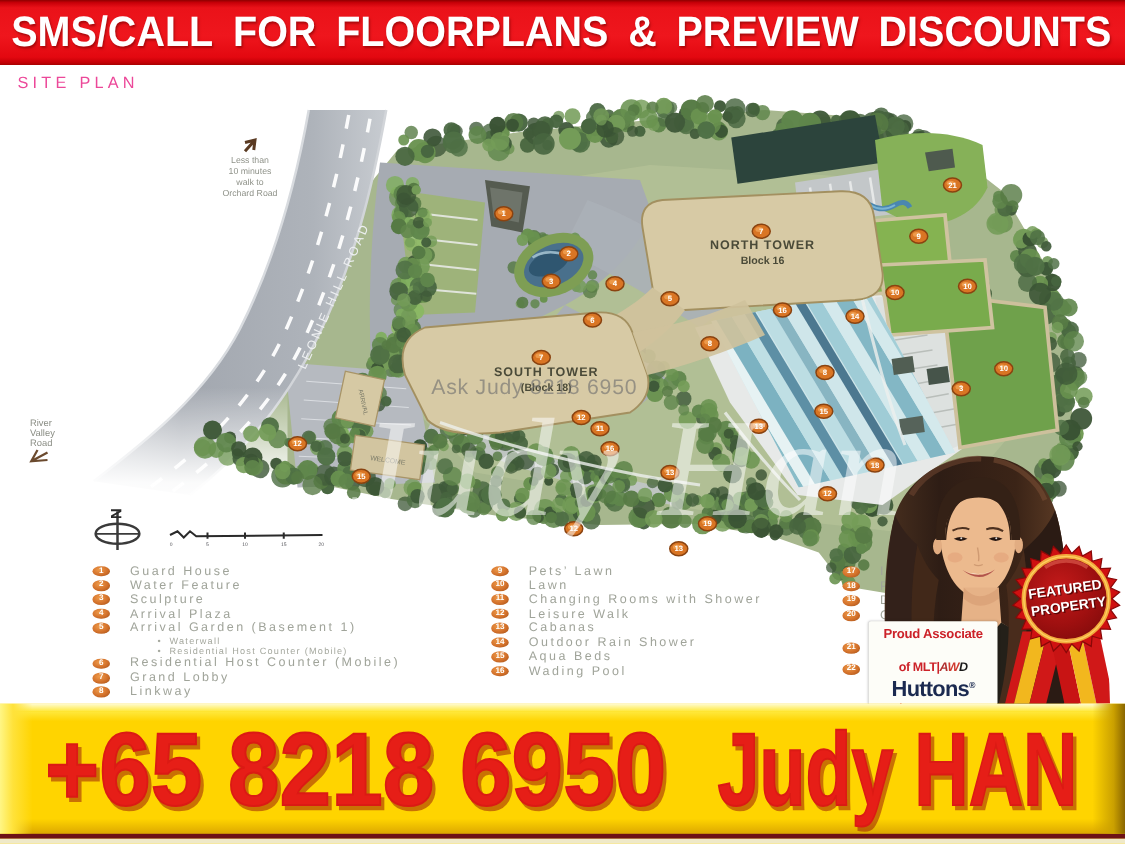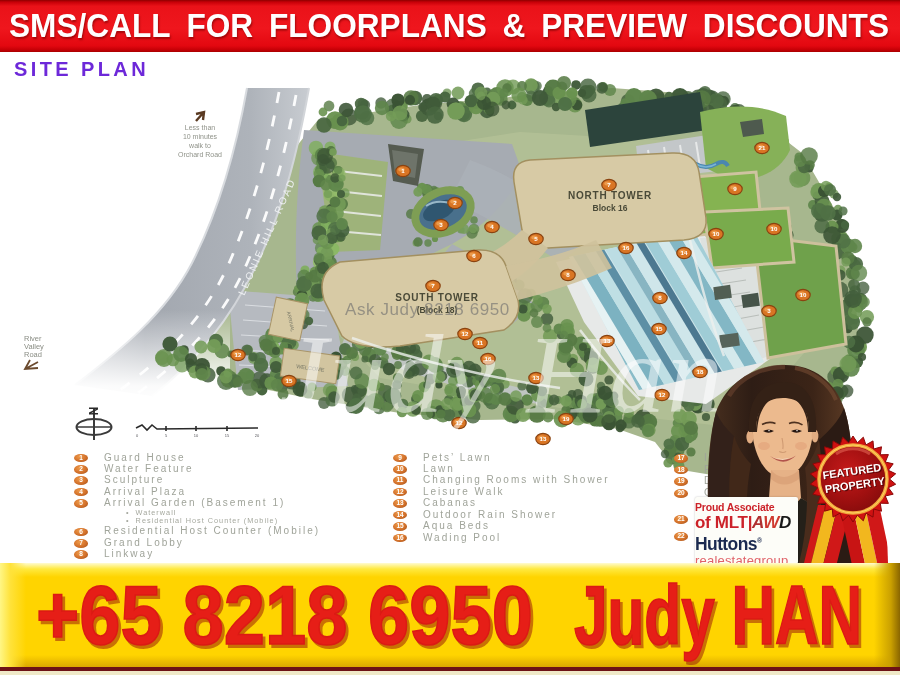--- a/index.html
+++ b/index.html
@@ -1338,23 +1338,23 @@
 
 <path d="M716,412 C707,448 707,502 711,563 L736,563 C728,522 727,474 734,436 C726,429 720,421 716,412 Z" fill="#33211a"></path>
 <path d="M844,408 C854,437 856,494 851,563 L814,563 C822,522 824,474 819,440 C829,431 839,421 844,408 Z" fill="#2b1b14"></path>
 <path d="M734,436 C727,474 728,522 736,563 L751,563 C745,532 745,494 751,464 C743,456 738,447 734,436 Z" fill="#412819"></path>
 <path d="M819,440 C824,474 822,522 814,563 L799,563 C807,532 809,494 805,468 C811,460 816,451 819,440 Z" fill="#492c1c"></path>
 
 <path d="M729,396 C740,376 766,366 785,367" stroke="#6b432e" stroke-width="4.5" fill="none" opacity="0.6"></path>
 <path d="M836,400 C830,384 812,371 795,368" stroke="#7a4e34" stroke-width="4" fill="none" opacity="0.55"></path>
 </svg>
 
-<div class="abs" style="left:695px;top:497px;width:103px;height:67px;background:#fdfdf8;border-radius:2px;box-shadow:0 0 2px rgba(0,0,0,.25)">
+<div class="abs" style="left:695px;top:497px;width:103px;height:67px;background:#fdfdf8;border-radius:2px;text-align:center;box-shadow:0 0 2px rgba(0,0,0,.25)">
 <div style="font-size:10.5px;font-weight:bold;color:#cc2229;margin-top:4px;letter-spacing:-0.2px">Proud Associate</div>
-<div style="font-size:17px;font-weight:bold;color:#cc2229;margin-top:0px;letter-spacing:-0.3px">of MLT|<span style="color:#b03030;font-style:italic">A</span><span style="color:#cf3a30;font-style:italic">W</span><span style="color:#1a1a1a;font-style:italic">D</span></div>
+<div style="font-size:10px;font-weight:bold;color:#cc2229;margin-top:16px;letter-spacing:-0.3px">of MLT|<span style="color:#b03030;font-style:italic">A</span><span style="color:#cf3a30;font-style:italic">W</span><span style="color:#1a1a1a;font-style:italic">D</span></div>
 <div style="font-size:17.5px;font-weight:bold;color:#1b2a50;letter-spacing:-0.6px;margin-top:1px">Huttons<span style="font-size:7px;vertical-align:super">®</span></div>
 <div style="font-size:13px;color:#e0636a;margin-top:-2px;letter-spacing:0.2px">realestategroup</div>
 </div>
 
 <svg class="abs" style="left:0;top:0" width="900" height="675" viewBox="0 0 900 675">
 <defs>
 <radialGradient id="rosin" cx="0.42" cy="0.38" r="0.75">
 <stop offset="0" stop-color="#c41a1a"></stop>
           <stop offset="0.55" stop-color="#a01010"></stop>
           <stop offset="1" stop-color="#7c0a0a"></stop>
@@ -1386,21 +1386,21 @@
 <text x="855" y="490" font-size="11" fill="#5a0505">PROPERTY</text>
 <text x="854" y="489" font-size="11" fill="#ffffff">PROPERTY</text>
 </g>
 </svg>
 
 <div class="abs" style="left:0;top:0;width:900px;height:52px;background:linear-gradient(#8e0000 0%,#c70008 4%,#ea1219 12%,#ef161d 55%,#e30810 88%,#c50006 96%,#a80000 100%)"></div>
 <svg class="abs" style="left:0;top:0" width="900" height="52">
 <text x="9" y="36.5" font-size="34" font-weight="bold" fill="#ffffff" textLength="880" lengthAdjust="spacingAndGlyphs" font-family="Liberation Sans,sans-serif" style="text-shadow:1px 2px 2px rgba(120,0,0,.6)">SMS/CALL FOR FLOORPLANS &amp; PREVIEW DISCOUNTS</text>
 </svg>
 
-<div class="abs" style="left:14px;top:58px;font-size:20px;font-weight:bold;letter-spacing:3.4px;color:#6d28d9">SITE PLAN</div>
+<div class="abs" style="left:14px;top:58px;font-size:13px;font-weight:normal;letter-spacing:3.4px;color:#ec4899">SITE PLAN</div>
 
 <div class="abs" style="left:0;top:563px;width:900px;height:112px;background:#ffd400"></div>
 <div class="abs" style="left:0;top:563px;width:900px;height:6px;background:linear-gradient(#fffbd0,#ffe93e)"></div>
 <div class="abs" style="left:0;top:569px;width:900px;height:8px;background:linear-gradient(#ffe93e,#ffd400)"></div>
 <div class="abs" style="left:0;top:655px;width:900px;height:12px;background:linear-gradient(#ffd400,#dca800)"></div>
 <div class="abs" style="left:0;top:667px;width:900px;height:4px;background:#6d1216"></div>
 <div class="abs" style="left:0;top:671px;width:900px;height:4px;background:#efe9c8"></div>
 <div class="abs" style="left:0;top:563px;width:26px;height:104px;background:linear-gradient(90deg,#fff685 0%,#ffe23a 40%,rgba(255,212,0,0))"></div>
 <div class="abs" style="left:874px;top:563px;width:26px;height:104px;background:linear-gradient(270deg,#8a6600 0%,#caa000 35%,rgba(255,212,0,0) 100%)"></div>
 <svg class="abs" style="left:0;top:563px" width="900" height="112">

